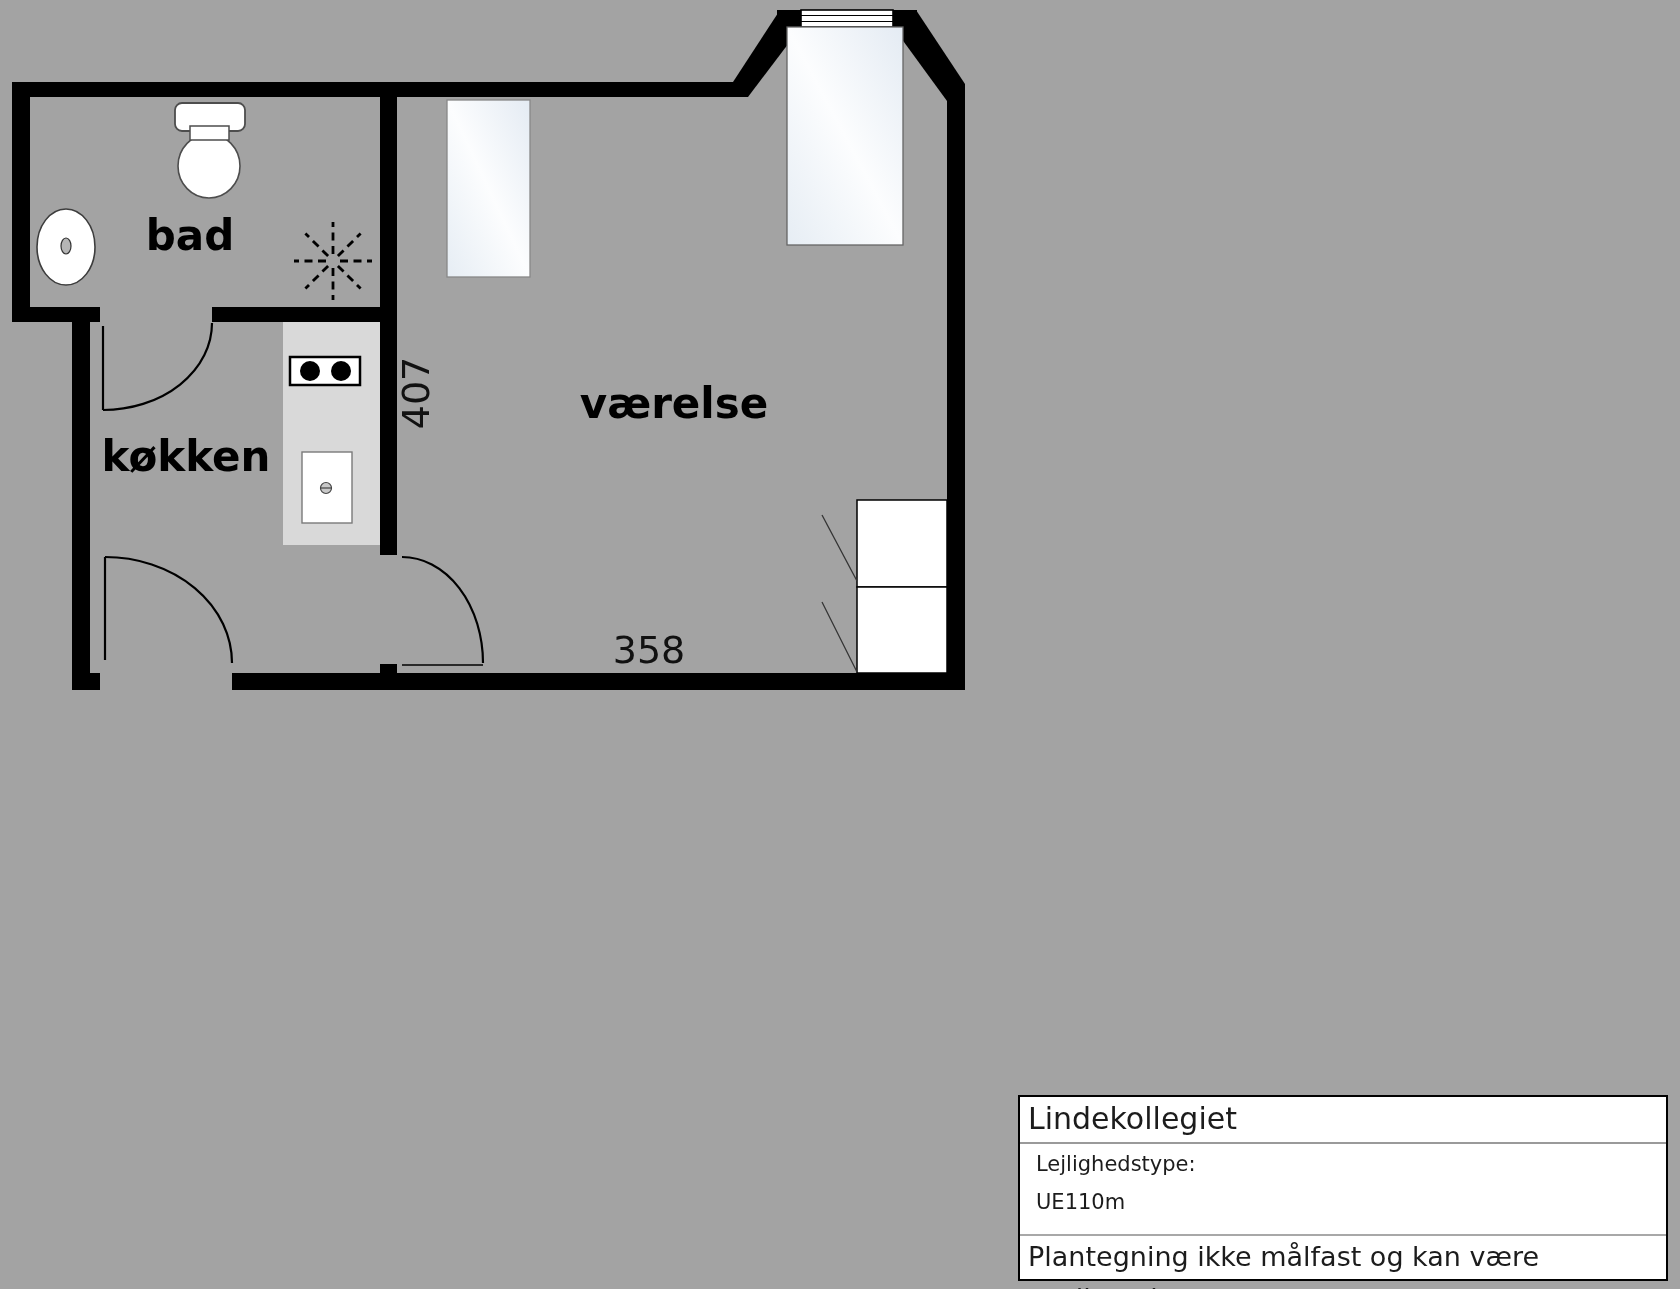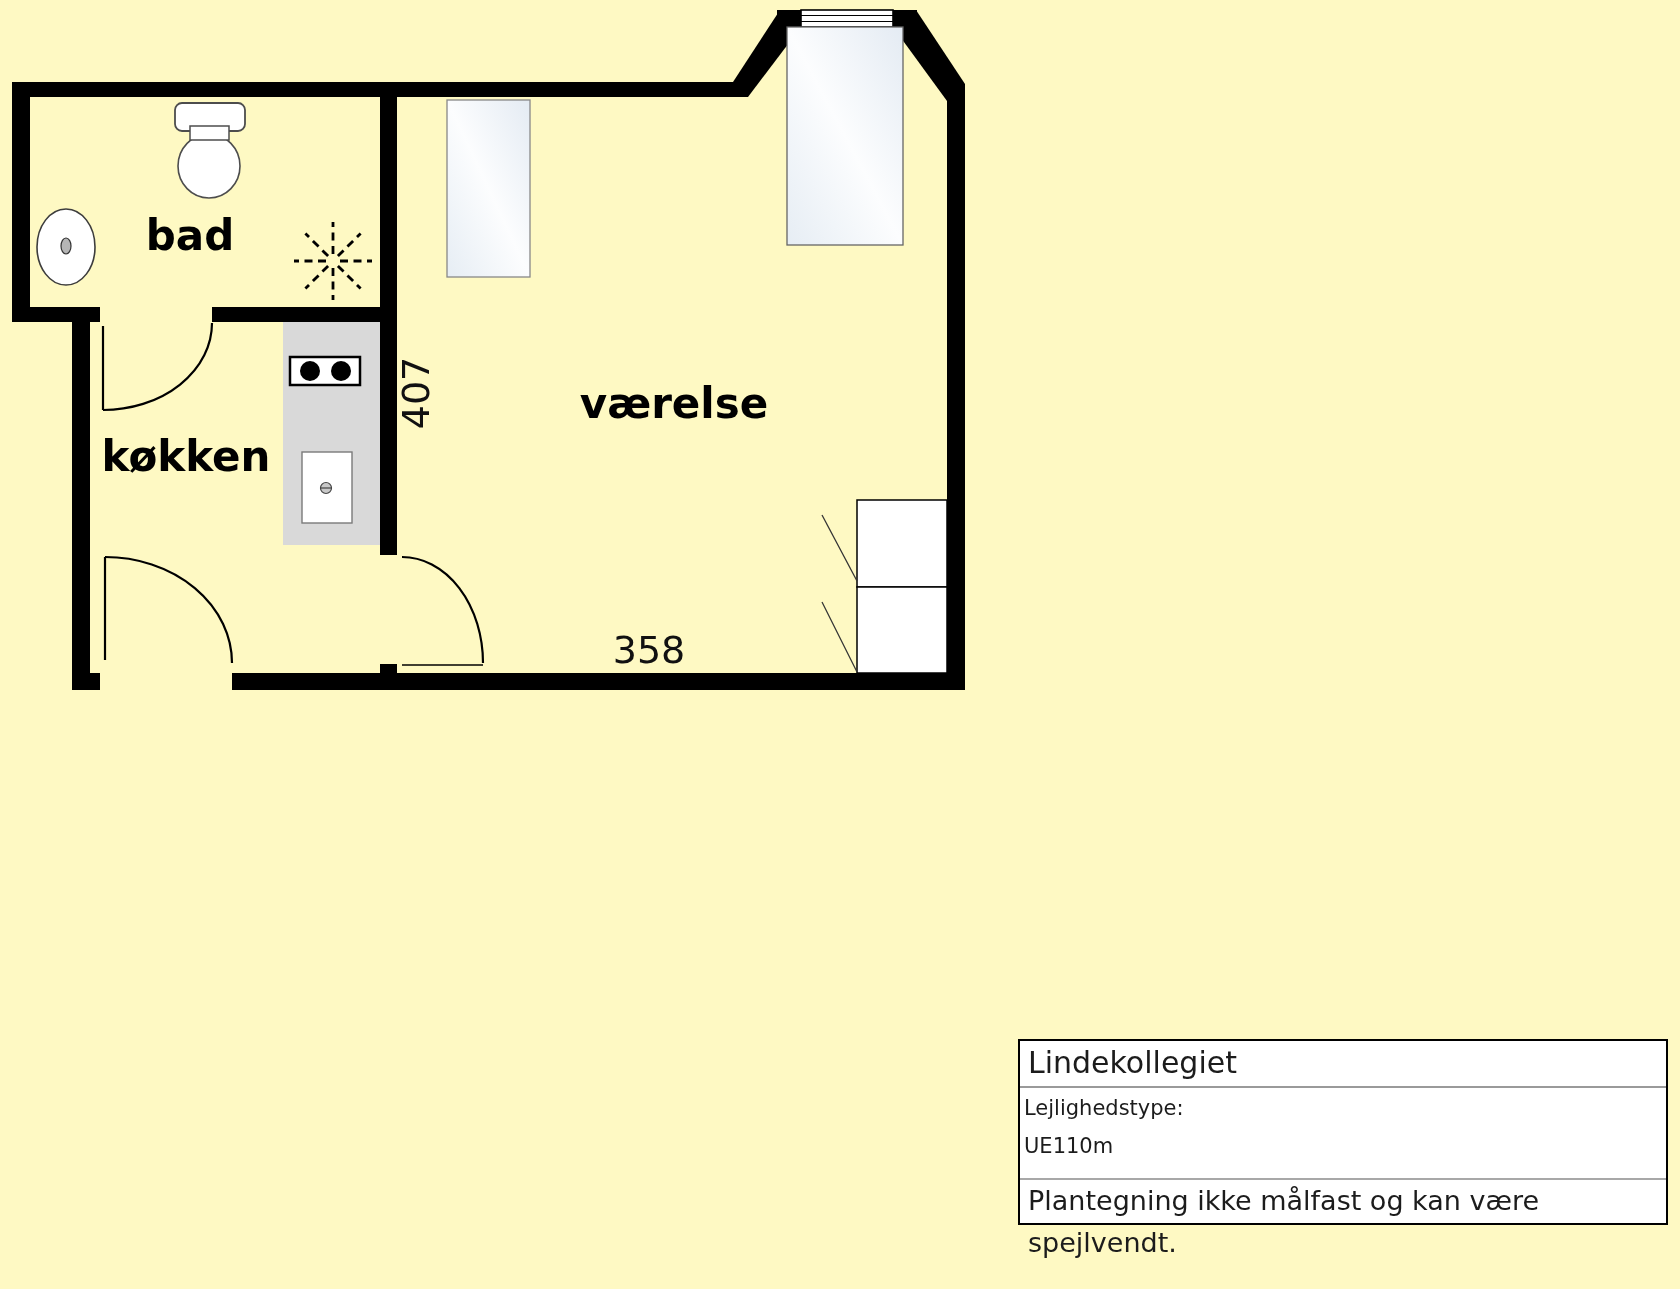--- a/index.html
+++ b/index.html
@@ -1,25 +1,25 @@
 <!DOCTYPE html>
 <html><head>
 <meta charset="utf-8">
 <style>
   html,body{margin:0;padding:0;background:#fff;}
-  #stage{position:relative;width:1680px;height:1289px;background:#fef9c3;overflow:hidden;
+  #stage{position:relative;width:1680px;height:1289px;background:#a3a3a3;overflow:hidden;
          font-family:"DejaVu Sans","Liberation Sans",sans-serif;}
   #plan-svg{position:absolute;left:0;top:0;}
   .room-label{font-family:"DejaVu Sans","Liberation Sans",sans-serif;font-weight:bold;font-size:42px;fill:#000;}
   .dim-label{font-family:"DejaVu Sans","Liberation Sans",sans-serif;font-weight:normal;font-size:38px;fill:#111;}
-  .title-block{position:absolute;left:1018px;top:1039px;width:650px;height:186px;
+  .title-block{position:absolute;left:1018px;top:1095px;width:650px;height:186px;
                border:2px solid #000;box-sizing:border-box;background:#fff;color:#1c1c1c;}
   .tb-row1{height:47px;border-bottom:2px solid #9a9a9a;box-sizing:border-box;
            font-size:30px;line-height:44px;padding-left:8px;}
-  .tb-row2{height:92px;border-bottom:2px solid #a8a8a8;box-sizing:border-box;padding-left:4px;}
+  .tb-row2{height:92px;border-bottom:2px solid #a8a8a8;box-sizing:border-box;padding-left:16px;}
   .tb-type-label{font-size:21px;padding-top:8px;}
   .tb-type-value{font-size:21px;padding-top:14px;}
   .tb-row3{height:43px;font-size:27px;line-height:42px;padding-left:8px;}
 </style>
 </head>
 <body>
 
 <div id="stage">
 
   <svg id="plan-svg" width="1000" height="720" viewBox="0 0 1000 720" xmlns="http://www.w3.org/2000/svg">

